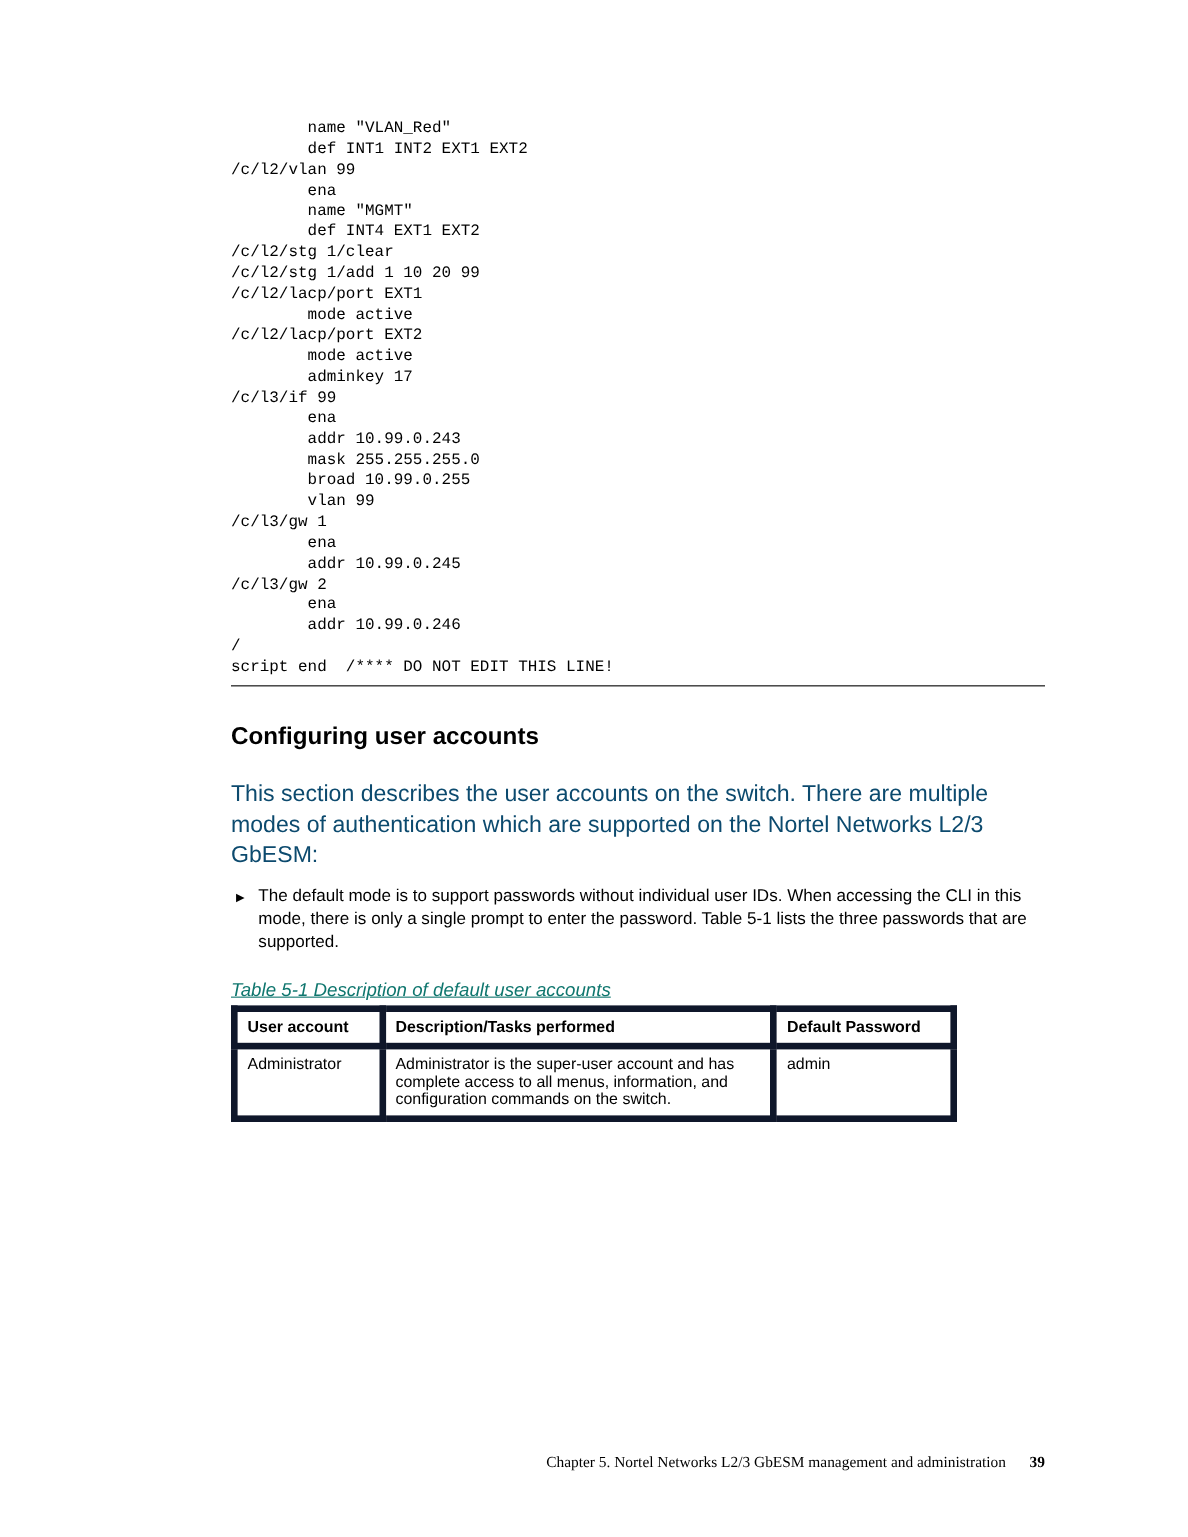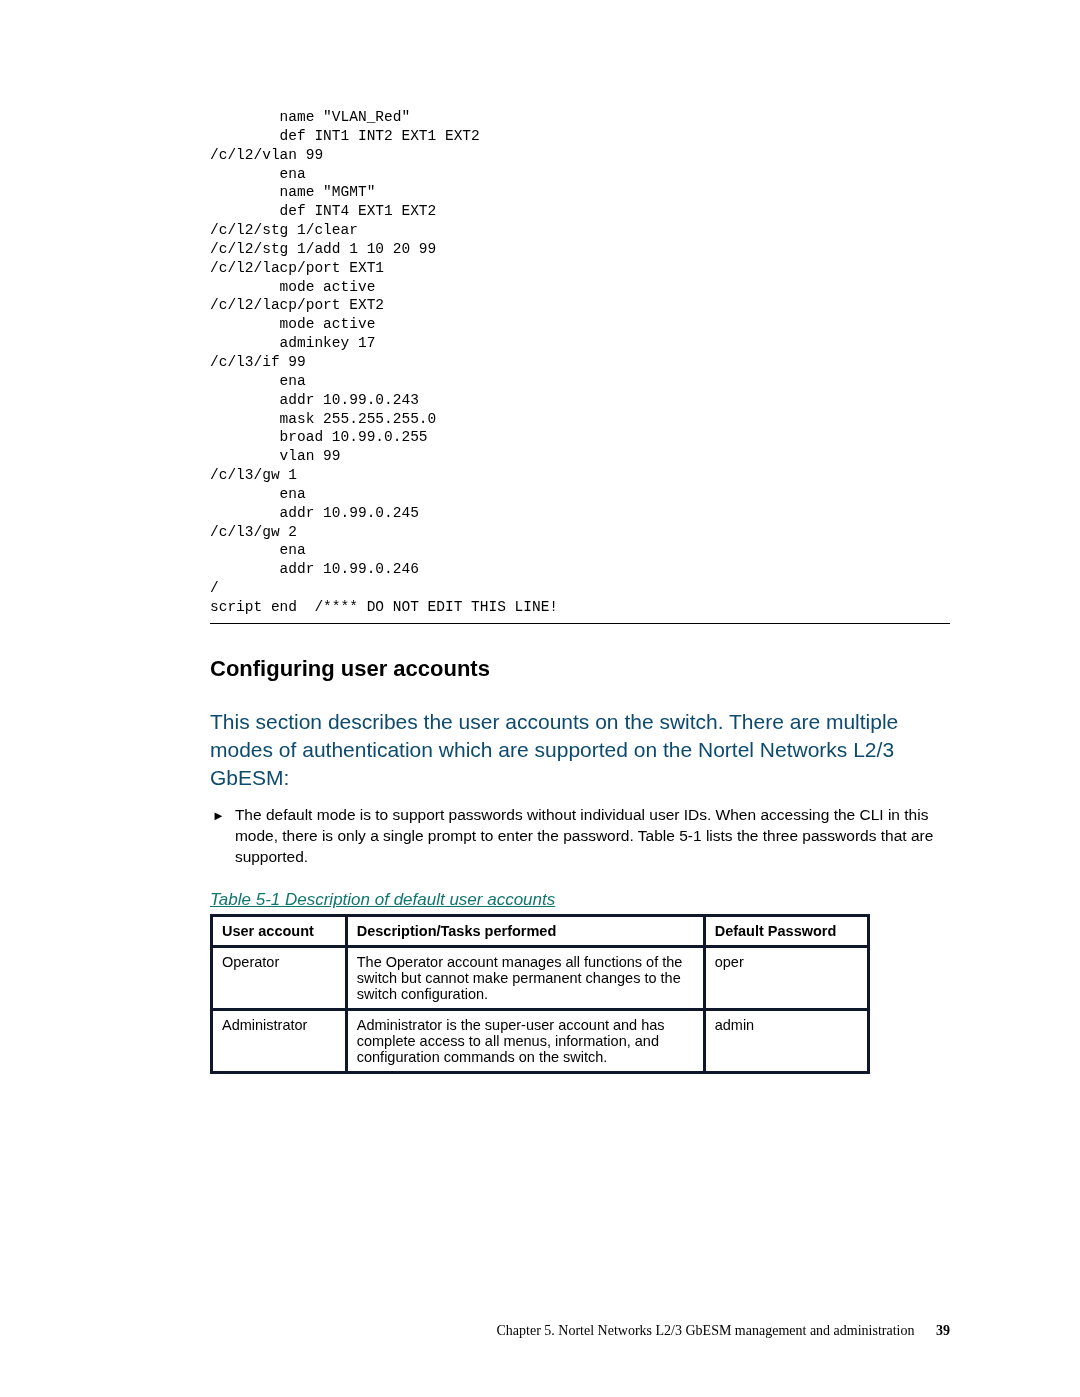--- a/index.html
+++ b/index.html
@@ -65,21 +65,21 @@
       color: #0f766e;
       margin-bottom: 4px;
       text-decoration: underline;
     }
     .accounts-table {
       border-collapse: collapse;
       width: 660px;
     }
     .accounts-table th,
     .accounts-table td {
-      border: 3px solid #0f172a;
+      border: 6px solid #0f172a;
       padding: 6px 9px;
       font-size: 14.5px;
       text-align: left;
       vertical-align: top;
       color: #000;
     }
     .accounts-table th {
       font-weight: bold;
     }
     .col-account { width: 135px; }
@@ -147,25 +147,20 @@
   <table class="accounts-table">
     <thead>
       <tr>
         <th class="col-account">User account</th>
         <th class="col-desc">Description/Tasks performed</th>
         <th class="col-pass">Default Password</th>
       </tr>
     </thead>
     <tbody>
       <tr>
-        <td>Operator</td>
-        <td>The Operator account manages all functions of the switch but cannot make permanent changes to the switch configuration.</td>
-        <td>oper</td>
-      </tr>
-      <tr>
         <td>Administrator</td>
         <td>Administrator is the super-user account and has complete access to all menus, information, and configuration commands on the switch.</td>
         <td>admin</td>
       </tr>
     </tbody>
   </table>
 
 </div>
 
 <div class="page-footer">

